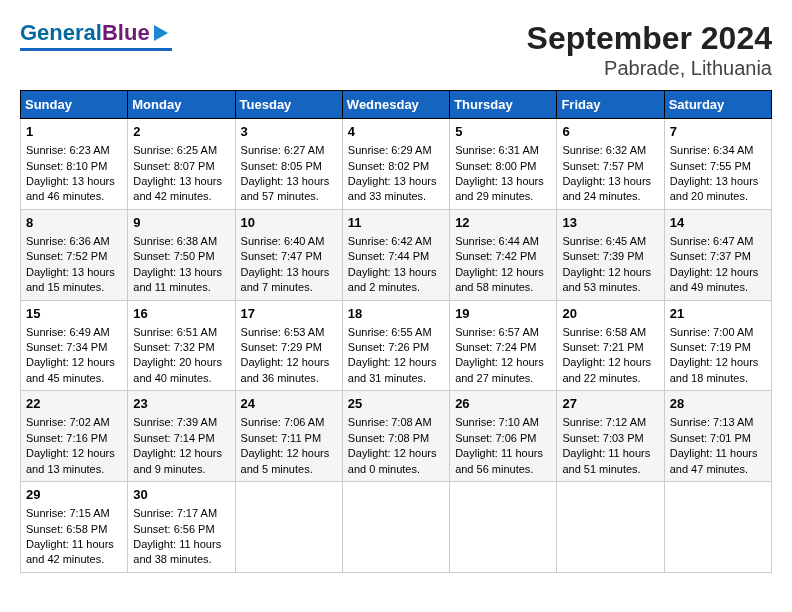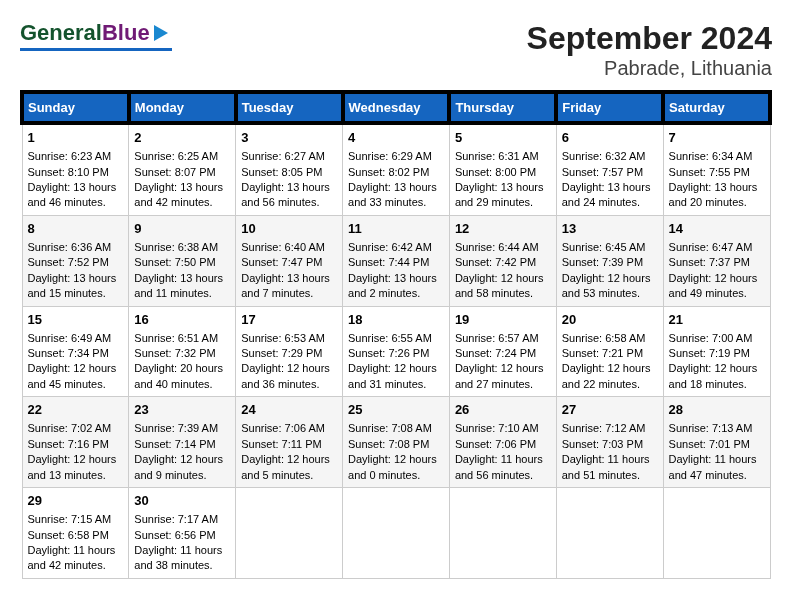--- a/index.html
+++ b/index.html
@@ -48,21 +48,21 @@
       border-collapse: collapse;
       font-size: 11px;
     }
     .calendar th {
       background: #1565c0;
       color: #fff;
       padding: 6px 4px;
       text-align: left;
       font-size: 13px;
       font-weight: bold;
-      border: 4px solid #000000;
+      border: 1px solid #000000;
     }
     .calendar td {
       border: 1px solid #ccc;
       vertical-align: top;
       padding: 4px 5px;
       min-height: 70px;
       width: calc(100% / 7);
       line-height: 1.4;
     }
     .calendar tr:nth-child(even) td {
@@ -80,21 +80,21 @@
     .empty-cell {
       background: #fff !important;
     }
   </style>
 </head>
 <body>
 
 <div class="header">
   <div class="logo">
     <div class="logo-row">
-      <span style="font-size:22px;font-weight:bold;color:#14532d;">General</span>
+      <span style="font-size:22px;font-weight:bold;color:#0369a1;">General</span>
       <span style="font-size:22px;font-weight:bold;color:#701a75;">Blue</span>
       <svg width="22" height="22" viewBox="0 0 22 22">
         <polygon points="4,3 18,11 4,19" fill="#1a88d0"></polygon>
       </svg>
     </div>
     <div class="logo-underline" style="width:100%;"></div>
   </div>
   <div class="title-section">
     <h1>September 2024</h1>
     <h2>Pabrade, Lithuania</h2>
@@ -124,21 +124,21 @@
         <td>
           <span class="day-num">2</span>
           <span>Sunrise: 6:25 AM</span><br>
           <span>Sunset: 8:07 PM</span><br>
           <span>Daylight: 13 hours and 42 minutes.</span>
         </td>
         <td>
           <span class="day-num">3</span>
           <span>Sunrise: 6:27 AM</span><br>
           <span>Sunset: 8:05 PM</span><br>
-          <span>Daylight: 13 hours and 56 minutes.</span>
+          <span>Daylight: 13 hours and 57 minutes.</span>
         </td>
         <td>
           <span class="day-num">4</span>
           <span>Sunrise: 6:29 AM</span><br>
           <span>Sunset: 8:02 PM</span><br>
           <span>Daylight: 13 hours and 33 minutes.</span>
         </td>
         <td>
           <span class="day-num">5</span>
           <span>Sunrise: 6:31 AM</span><br>

